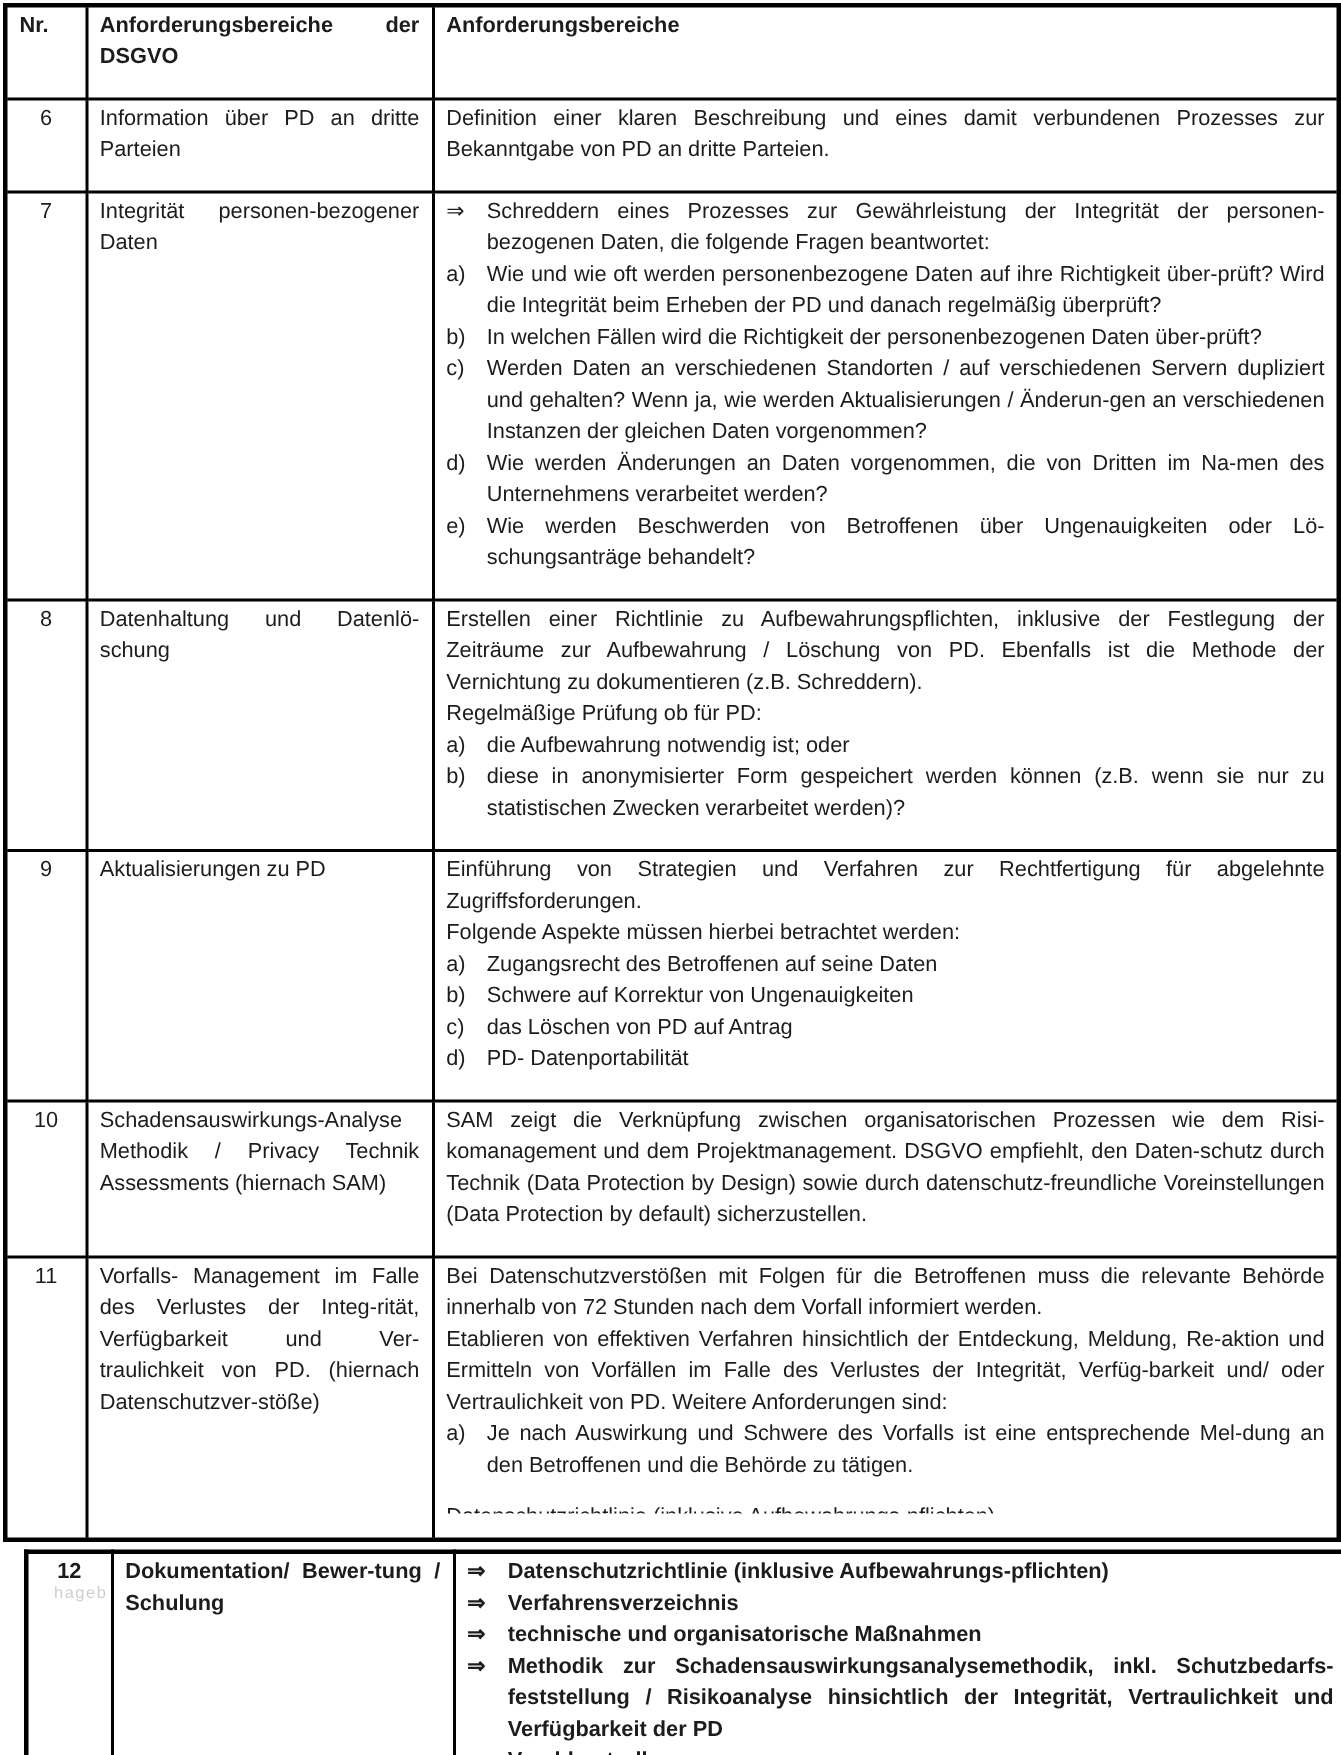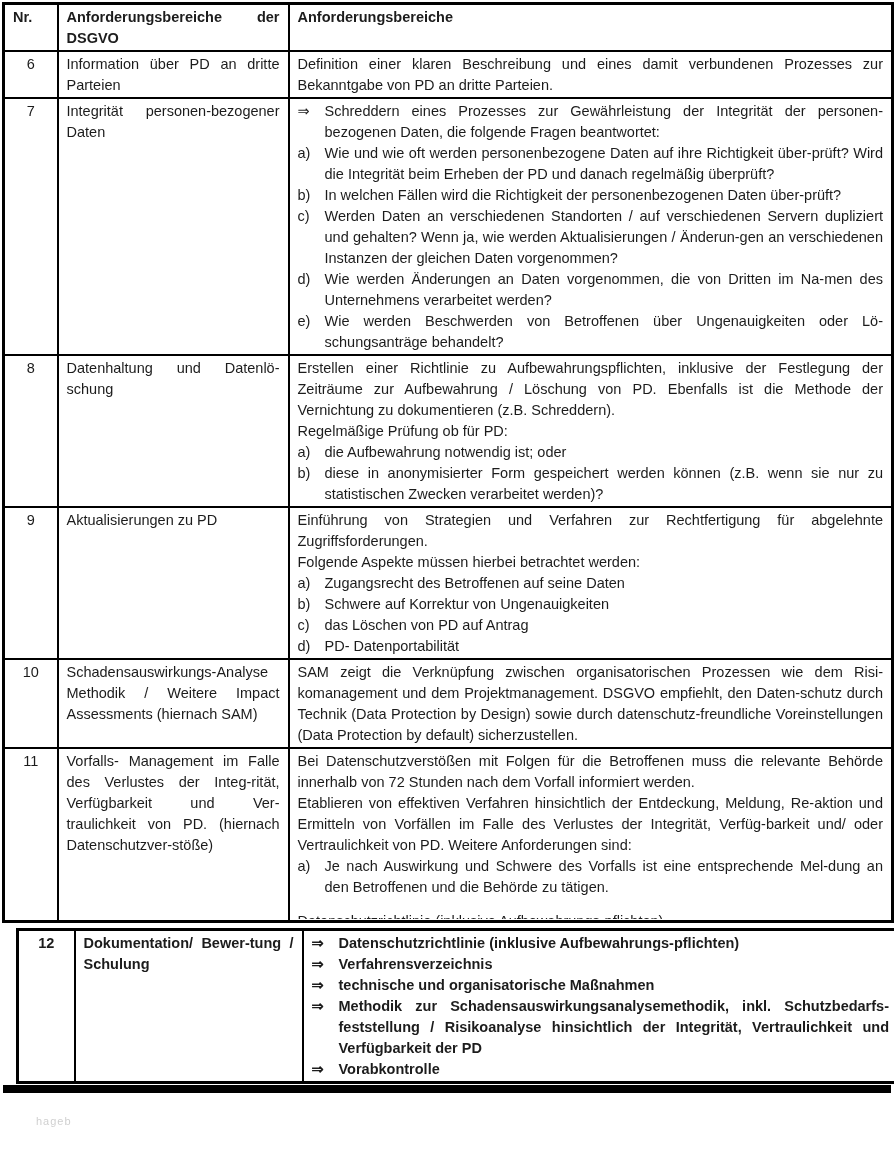--- a/index.html
+++ b/index.html
@@ -21,21 +21,21 @@
     table-layout: fixed;
     border: 3px solid #000;
     background: #fff;
   }
   .t1 { width: 889px; }
   .t2 { width: 881px; margin: 5px 0 0 14px; font-weight: bold; }
 
   th, td {
     border: 2px solid #000;
     vertical-align: top;
-    padding: 2px 8px 1px 8px;
+    padding: 2px 8px 16px 8px;
   }
   th { font-weight: bold; text-align: left; }
   th.h-area { text-align: justify; }
   td.nr { text-align: center; padding-left: 3px; padding-right: 3px; }
   td.area { text-align: justify; }
 
   .p, .li { text-align: justify; }
   .li { position: relative; padding-left: 27px; }
   .li > .m { position: absolute; left: 0; top: 0; }
   .gap { }
@@ -43,21 +43,21 @@
   .sliver { height: 8px; overflow: hidden; margin-top: 13px; }
 
   .bar {
     height: 8px;
     background: #000;
     margin: 1px 1px 0 1px;
   }
 
   .watermark {
     position: absolute;
-    left: 36px; top: 1116px;
+    left: 36px; top: 1057px;
     color: rgba(0,0,0,0.20);
     font-size: 11px;
     line-height: 11px;
     letter-spacing: 1px;
     pointer-events: none;
   }
 </style>
 </head>
 <body>
 
@@ -140,21 +140,21 @@
           <span class="m">c)</span><span>das Löschen von PD auf Antrag</span>
         </div>
         <div class="li">
           <span class="m">d)</span><span>PD- Datenportabilität</span>
         </div>
       </td>
     </tr>
 
     <tr>
       <td class="nr">10</td>
-      <td class="area">Schadensauswirkungs-Analyse Methodik / Weitere Impact Assessments (hiernach SAM)</td>
+      <td class="area">Schadensauswirkungs-Analyse Methodik / Privacy Technik Assessments (hiernach SAM)</td>
       <td class="ex">
         <div class="p">SAM zeigt die Verknüpfung zwischen organisatorischen Prozessen wie dem Risi-komanagement und dem Projektmanagement. DSGVO empfiehlt, den Daten-schutz durch Technik (Data Protection by Design) sowie durch datenschutz-freundliche Voreinstellungen (Data Protection by default) sicherzustellen.</div>
       </td>
     </tr>
 
     <tr>
       <td class="nr">11</td>
       <td class="area">Vorfalls- Management im Falle des Verlustes der Integ-rität, Verfügbarkeit und Ver-traulichkeit von PD. (hiernach Datenschutzver-stöße)</td>
       <td class="ex">
         <div class="p">Bei Datenschutzverstößen mit Folgen für die Betroffenen muss die relevante Behörde innerhalb von 72 Stunden nach dem Vorfall informiert werden.</div>

